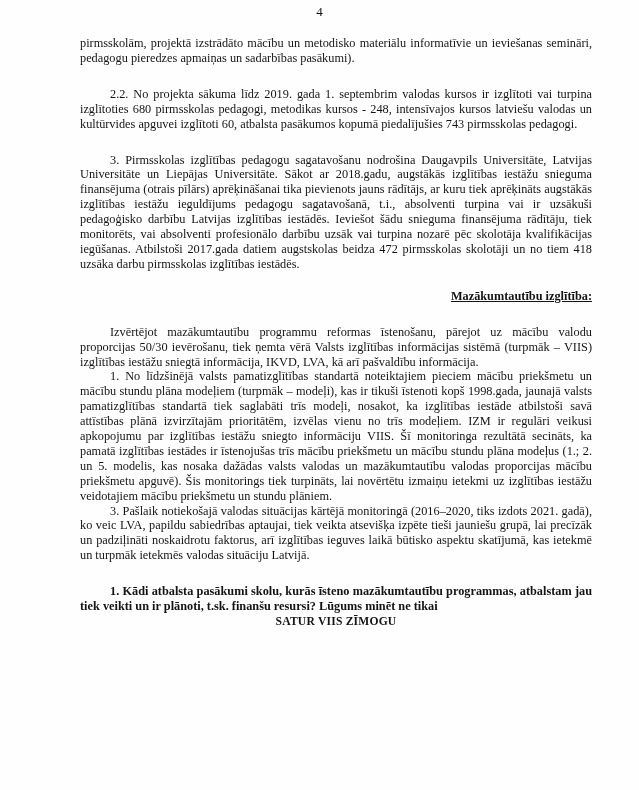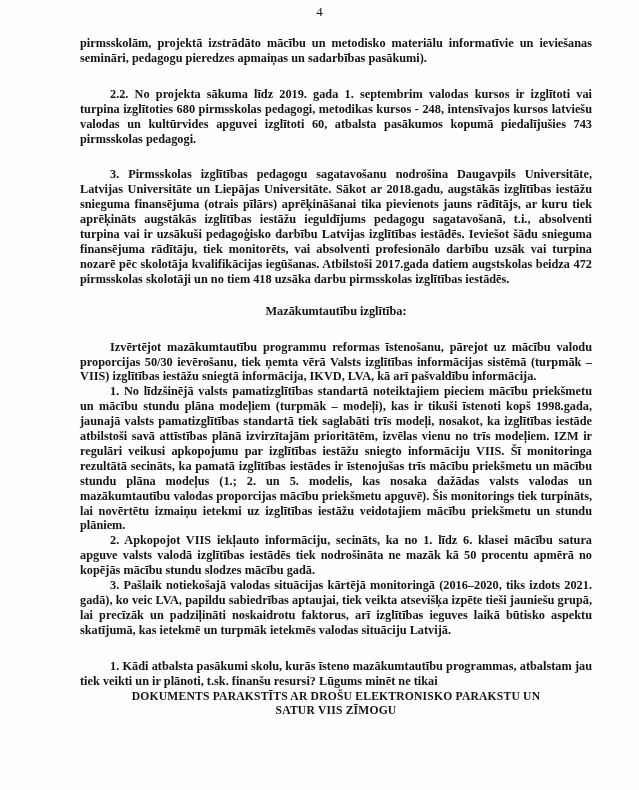--- a/index.html
+++ b/index.html
@@ -34,37 +34,37 @@
     position: absolute;
     top: 36px;
     left: 80px;
     width: 512px;
     font-size: 12.3px;
     line-height: 14.9px;
     text-align: justify;
   }
   .para {
     margin: 0;
-    font-weight: bold;
   }
   .indent {
     text-indent: 30px;
   }
   .sp {
     margin-top: 21px;
   }
   .sp-lg {
     margin-top: 17px;
   }
   .bold {
     font-weight: bold;
   }
   .heading {
-    text-align: center;
+    text-align: right;
     text-indent: 0;
+    text-decoration: underline;
   }
   .footer {
     margin-top: 1px;
     text-align: center;
     font-weight: bold;
     font-size: 11.6px;
     line-height: 14px;
     letter-spacing: 0.2px;
   }
 </style>
@@ -83,26 +83,24 @@
 
     <p class="para indent sp">3. Pirmsskolas izglītības pedagogu sagatavošanu nodrošina Daugavpils Universitāte, Latvijas Universitāte un Liepājas Universitāte. Sākot ar 2018.gadu, augstākās izglītības iestāžu snieguma finansējuma (otrais pīlārs) aprēķināšanai tika pievienots jauns rādītājs, ar kuru tiek aprēķināts augstākās izglītības iestāžu ieguldījums pedagogu sagatavošanā, t.i., absolventi turpina vai ir uzsākuši pedagoģisko darbību Latvijas izglītības iestādēs. Ieviešot šādu snieguma finansējuma rādītāju, tiek monitorēts, vai absolventi profesionālo darbību uzsāk vai turpina nozarē pēc skolotāja kvalifikācijas iegūšanas. Atbilstoši 2017.gada datiem augstskolas beidza 472 pirmsskolas skolotāji un no tiem 418 uzsāka darbu pirmsskolas izglītības iestādēs.</p>
 
     <p class="para bold heading sp-lg">Mazākumtautību izglītība:</p>
 
 
     <p class="para indent sp">Izvērtējot mazākumtautību programmu reformas īstenošanu, pārejot uz mācību valodu proporcijas 50/30 ievērošanu, tiek ņemta vērā Valsts izglītības informācijas sistēmā (turpmāk – VIIS) izglītības iestāžu sniegtā informācija, IKVD, LVA, kā arī pašvaldību informācija.</p>
 
     <p class="para indent">1. No līdzšinējā valsts pamatizglītības standartā noteiktajiem pieciem mācību priekšmetu un mācību stundu plāna modeļiem (turpmāk – modeļi), kas ir tikuši īstenoti kopš 1998.gada, jaunajā valsts pamatizglītības standartā tiek saglabāti trīs modeļi, nosakot, ka izglītības iestāde atbilstoši savā attīstības plānā izvirzītajām prioritātēm, izvēlas vienu no trīs modeļiem. IZM ir regulāri veikusi apkopojumu par izglītības iestāžu sniegto informāciju VIIS. Šī monitoringa rezultātā secināts, ka pamatā izglītības iestādes ir īstenojušas trīs mācību priekšmetu un mācību stundu plāna modeļus (1.; 2. un 5. modelis, kas nosaka dažādas valsts valodas un mazākumtautību valodas proporcijas mācību priekšmetu apguvē). Šis monitorings tiek turpināts, lai novērtētu izmaiņu ietekmi uz izglītības iestāžu veidotajiem mācību priekšmetu un stundu plāniem.</p>
 
-    <p class="para indent">2. Apkopojot VIIS iekļauto informāciju, secināts, ka no 1. līdz 6. klasei mācību satura apguve valsts valodā izglītības iestādēs tiek nodrošināta ne mazāk kā 50 procentu apmērā no kopējās mācību stundu slodzes mācību gadā.</p>
 
     <p class="para indent">3. Pašlaik notiekošajā valodas situācijas kārtējā monitoringā (2016–2020, tiks izdots 2021. gadā), ko veic LVA, papildu sabiedrības aptaujai, tiek veikta atsevišķa izpēte tieši jauniešu grupā, lai precīzāk un padziļināti noskaidrotu faktorus, arī izglītības ieguves laikā būtisko aspektu skatījumā, kas ietekmē un turpmāk ietekmēs valodas situāciju Latvijā.</p>
 
     <p class="para bold indent sp">1. Kādi atbalsta pasākumi skolu, kurās īsteno mazākumtautību programmas, atbalstam jau tiek veikti un ir plānoti, t.sk. finanšu resursi? Lūgums minēt ne tikai</p>
 
     <div class="footer">
-      <div>DOKUMENTS PARAKSTĪTS AR DROŠU ELEKTRONISKO PARAKSTU UN</div>
       <div>SATUR VIIS ZĪMOGU</div>
     </div>
 
   </div>
 
 </div>
 
 </body></html>

